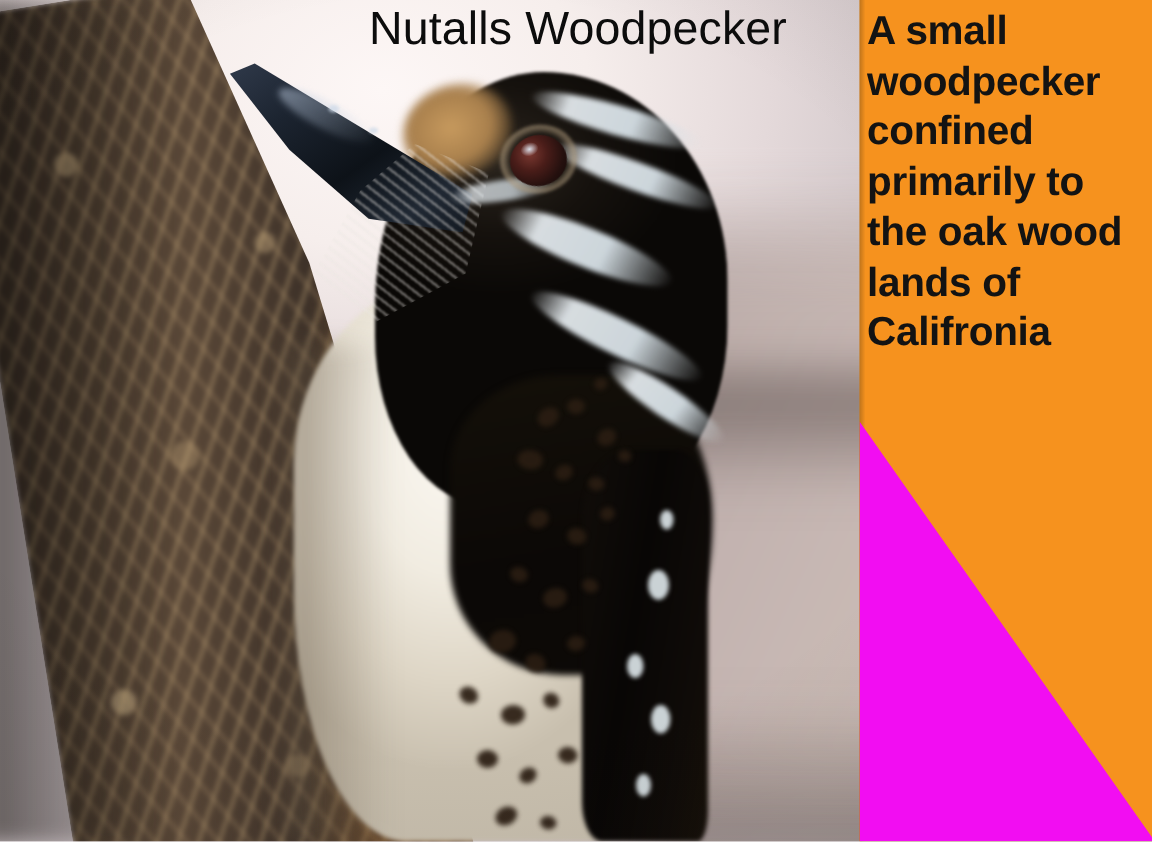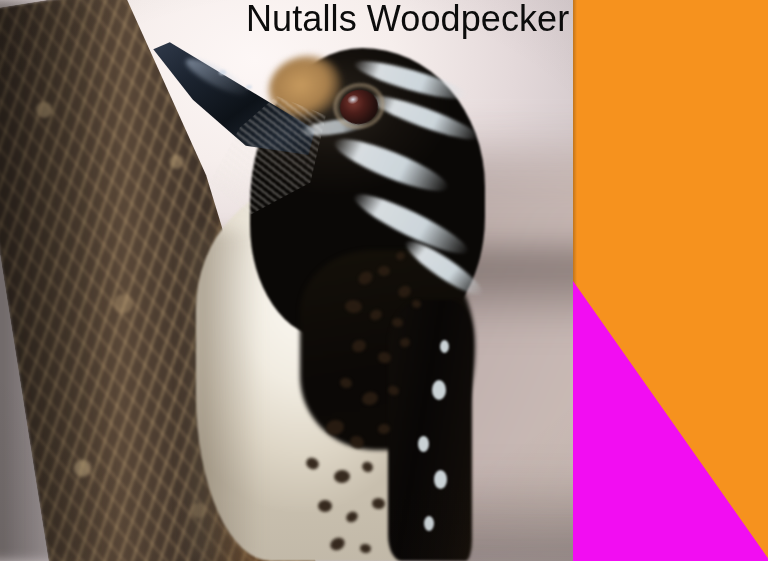--- a/index.html
+++ b/index.html
@@ -265,21 +265,21 @@
     inset: 0;
     pointer-events: none;
     background: radial-gradient(ellipse 560px 420px at 300px 250px, rgba(0,0,0,0) 60%, rgba(30,24,20,.1) 100%);
   }
 
   
   .title {
     position: absolute;
     left: 246px;
     top: 2px;
-    font-size: 36px;
+    font-size: 31px;
     line-height: 34px;
     font-weight: 400;
     color: #0c0c0c;
     letter-spacing: .1px;
     white-space: nowrap;
     font-family: "Liberation Sans", sans-serif;
   }
 
   
   .orange-panel {
@@ -400,14 +400,15 @@
     <div class="photo-soften"></div>
   </div>
 
   <div class="title">Nutalls Woodpecker</div>
 
   <div class="orange-panel"></div>
   <div class="panel-left-shade"></div>
 
   <div class="magenta-tri"></div>
 
+  <div class="panel-text">A small woodpecker confined primarily to the oak wood lands of Califronia</div>
 
 </div>
 
 </body></html>

